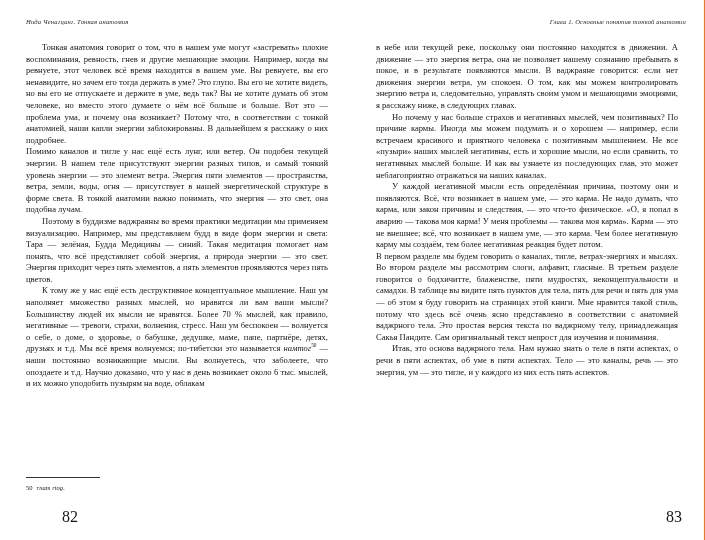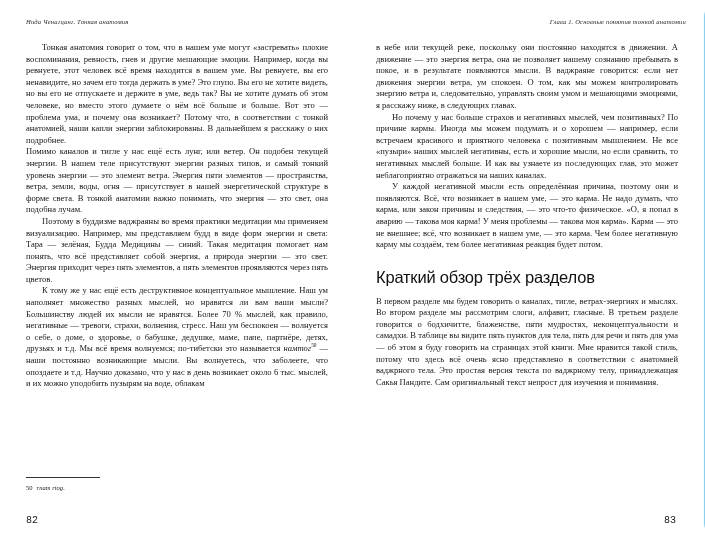--- a/index.html
+++ b/index.html
@@ -11,23 +11,22 @@
     width: 705px;
     height: 540px;
     overflow: hidden;
     font-family: "Liberation Serif", serif;
     color: #1a1a1a;
   }
   .spread {
     width: 705px;
     height: 540px;
     display: flex;
-    background: #7dd3fc;
+    background: #f97316;
     position: relative;
-    border-radius: 17px;
   }
   .page {
     width: 352px;
     height: 540px;
     position: relative;
     box-sizing: border-box;
     background: #ffffff;
   }
   .page-left {
     padding: 18px 24px 0 26px;
@@ -97,29 +96,30 @@
   }
   .footnote .fn-num {
     margin-right: 4px;
   }
   .footnote .fn-text {
     font-style: italic;
   }
   .folio {
     position: absolute;
     bottom: 14px;
-    font-family: Liberation Mono, monospace;
-    font-size: 10px;
+    font-family: Liberation Serif, serif;
+    font-size: 16px;
     color: #161616;
+    margin-left: 36px;
   }
   .folio.left {
     left: 26px;
   }
   .folio.right {
-    right: 28px;
+    right: 22px;
   }
   sup.fn-ref {
     font-size: 5.3px;
     vertical-align: super;
     line-height: 0;
   }
   em.term {
   }
 </style>
 </head>
@@ -152,22 +152,22 @@
   <div class="page page-right">
     <div class="running-head right">Глава 1. Основные понятия тонкой анатомии</div>
 
     <div class="body-col">
       <p class="body no-indent">в небе или текущей реке, поскольку они постоянно находятся в дви­жении. А движение — это энергия ветра, она не позволяет нашему сознанию пребывать в покое, и в результате появляются мысли. В ваджраяне говорится: если нет движения энергии ветра, ум споко­ен. О том, как мы можем контролировать энергию ветра и, следова­тельно, управлять своим умом и мешающими эмоциями, я расскажу ниже, в следующих главах.</p>
 
       <p class="body">Но почему у нас больше страхов и негативных мыслей, чем по­зитивных? По причине кармы. Иногда мы можем подумать и о хо­рошем — например, если встречаем красивого и приятного чело­века с позитивным мышлением. Не все «пузыри» наших мыслей негативны, есть и хорошие мысли, но если сравнить, то негативных мыслей больше. И как вы узнаете из последующих глав, это может неблагоприятно отражаться на наших каналах.</p>
 
       <p class="body">У каждой негативной мысли есть определённая причина, поэто­му они и появляются. Всё, что возникает в нашем уме, — это карма. Не надо думать, что карма, или закон причины и следствия, — это что-то физическое. «О, я попал в аварию — такова моя карма! У меня проблемы — такова моя карма». Карма — это не внешнее; всё, что возникает в нашем уме, — это карма. Чем более негативную карму мы создаём, тем более негативная реакция будет потом.</p>
 
-      <h2 class="section-title">Краткий обзор трёх разделов</h2>
 
       <p class="body no-indent">В первом разделе мы будем говорить о каналах, тигле, ветрах-энергиях и мыслях. Во втором разделе мы рассмотрим слоги, алфа­вит, гласные. В третьем разделе говорится о бодхичитте, блаженстве, пяти мудростях, неконцептуальности и самадхи. В таблице вы види­те пять пунктов для тела, пять для речи и пять для ума — об этом я буду говорить на страницах этой книги. Мне нравится такой стиль, потому что здесь всё очень ясно представлено в соответствии с ана­томией ваджрного тела. Это простая версия текста по ваджрному телу, принадлежащая Сакья Пандите. Сам оригинальный текст не­прост для изучения и понимания.</p>
 
+      <p class="body">Итак, это основа ваджрного тела. Нам нужно знать о теле в пяти аспектах, о речи в пяти аспектах, об уме в пяти аспектах. Тело — это каналы, речь — это энергия, ум — это тигле, и у каждого из них есть пять аспектов.</p>
     </div>
 
     <div class="folio right">83</div>
   </div>
 
 </div>
 
 </body></html>

